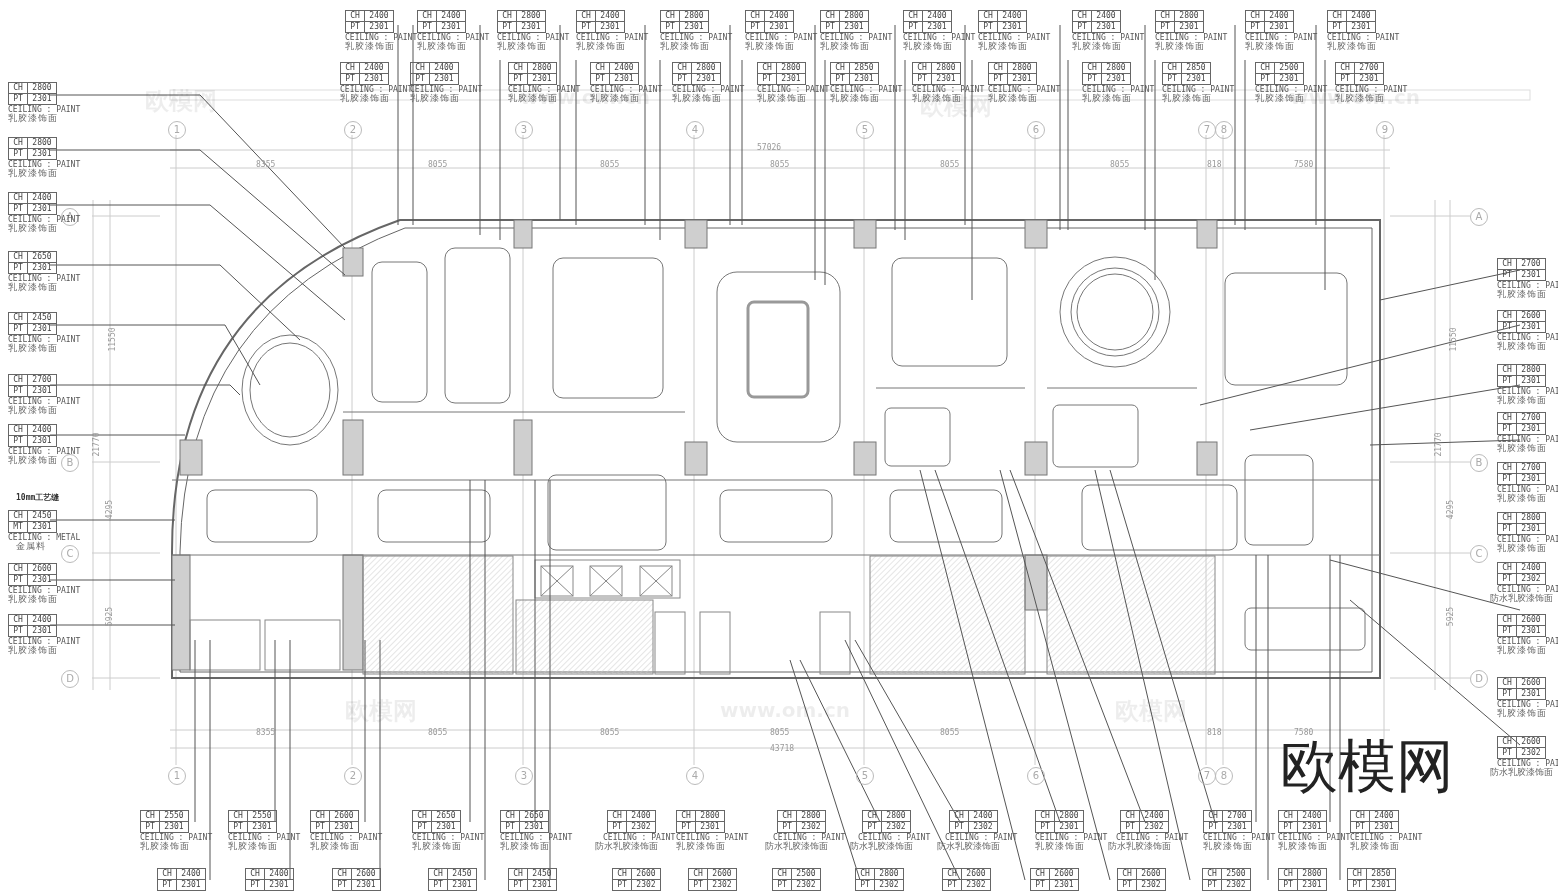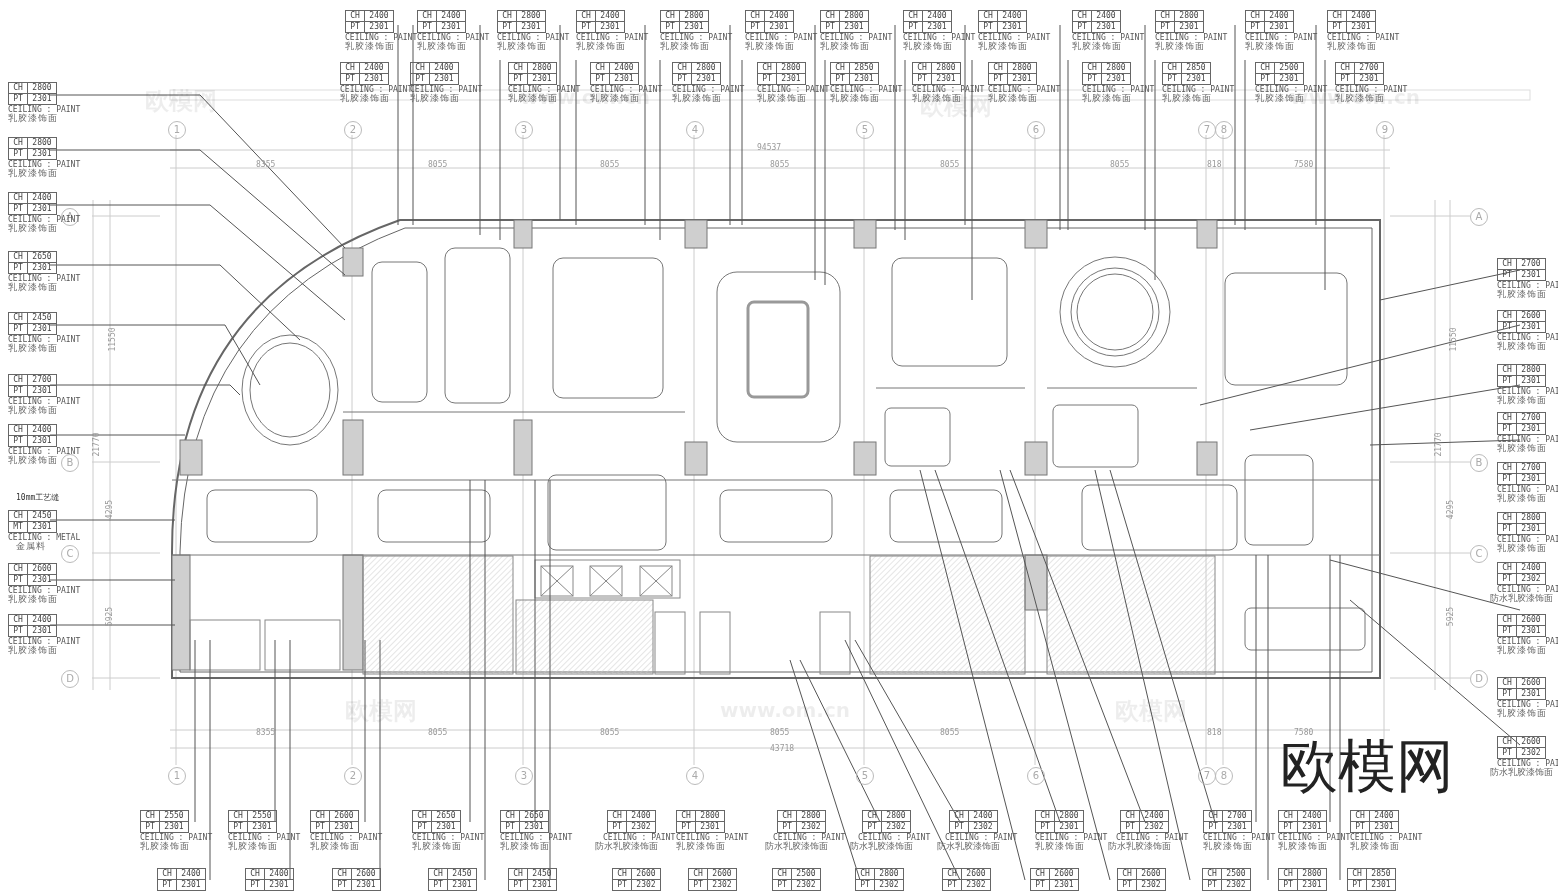--- a/index.html
+++ b/index.html
@@ -9,21 +9,21 @@
   .tag td{border:1px solid #666;padding:0 3px;height:10px;color:#444;font-size:8px;}
   .tag td.k{width:12px;text-align:center;}
   .tag td.v{width:22px;text-align:center;}
   .tag .l1{font-size:8px;color:#555;margin-top:1px;white-space:nowrap;}
   .tag .l2{font-size:9px;color:#666;white-space:nowrap;letter-spacing:1px;}
   #plan{position:absolute;left:0;top:0;}
   .grid-bubble{position:absolute;width:16px;height:16px;border:1px solid #bbb;border-radius:50%;font-size:10px;color:#aaa;text-align:center;line-height:16px;font-family:"DejaVu Sans",sans-serif;}
   .dim{position:absolute;font-size:8px;color:#999;}
   .wm{position:absolute;font-family:"DejaVu Sans",sans-serif;color:#222;}
   .wm-faint{position:absolute;font-family:"DejaVu Sans",sans-serif;color:rgba(0,0,0,0.07);font-size:24px;font-weight:bold;}
-  .note{position:absolute;font-size:8px;color:#333;font-weight:normal;}
+  .note{position:absolute;font-size:8px;color:#333;font-weight:bold;}
 </style>
 </head>
 <body>
 
 <svg id="plan" width="1558" height="892" viewBox="0 0 1558 892" xmlns="http://www.w3.org/2000/svg">
   <g stroke="#ccc" stroke-width="1" fill="none">
 
     <line x1="170" y1="150" x2="1390" y2="150"></line>
     <line x1="170" y1="168" x2="1390" y2="168"></line>
     <line x1="170" y1="730" x2="1390" y2="730"></line>
@@ -228,21 +228,21 @@
 
 <div class="grid-bubble" style="left:61px;top:208px;">A</div>
 <div class="grid-bubble" style="left:61px;top:454px;">B</div>
 <div class="grid-bubble" style="left:61px;top:545px;">C</div>
 <div class="grid-bubble" style="left:61px;top:670px;">D</div>
 <div class="grid-bubble" style="left:1470px;top:208px;">A</div>
 <div class="grid-bubble" style="left:1470px;top:454px;">B</div>
 <div class="grid-bubble" style="left:1470px;top:545px;">C</div>
 <div class="grid-bubble" style="left:1470px;top:670px;">D</div>
 
-<div class="dim" style="left:757px;top:143px;">94537</div>
+<div class="dim" style="left:757px;top:143px;">57026</div>
 <div class="dim" style="left:256px;top:160px;">8355</div>
 <div class="dim" style="left:428px;top:160px;">8055</div>
 <div class="dim" style="left:600px;top:160px;">8055</div>
 <div class="dim" style="left:770px;top:160px;">8055</div>
 <div class="dim" style="left:940px;top:160px;">8055</div>
 <div class="dim" style="left:1110px;top:160px;">8055</div>
 <div class="dim" style="left:1207px;top:160px;">818</div>
 <div class="dim" style="left:1294px;top:160px;">7580</div>
 <div class="dim" style="left:770px;top:744px;">43718</div>
 <div class="dim" style="left:256px;top:728px;">8355</div>

